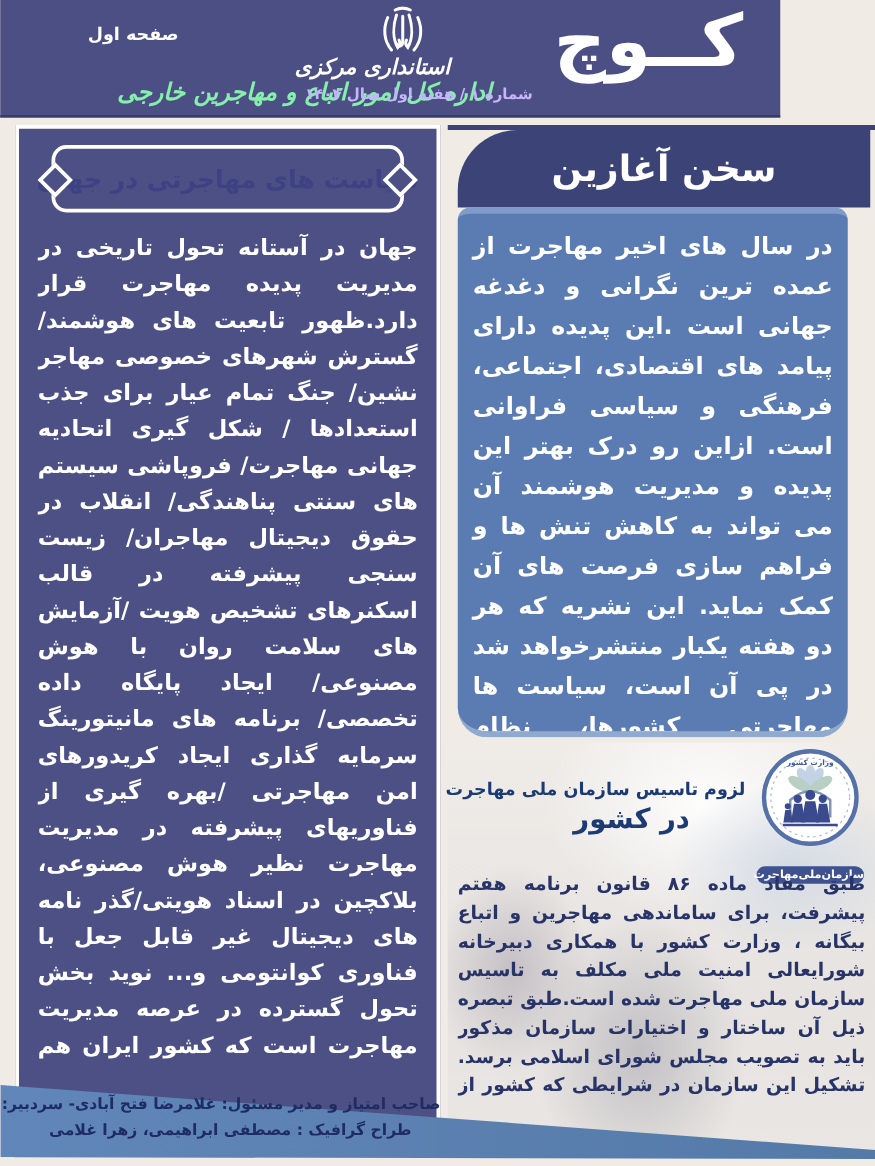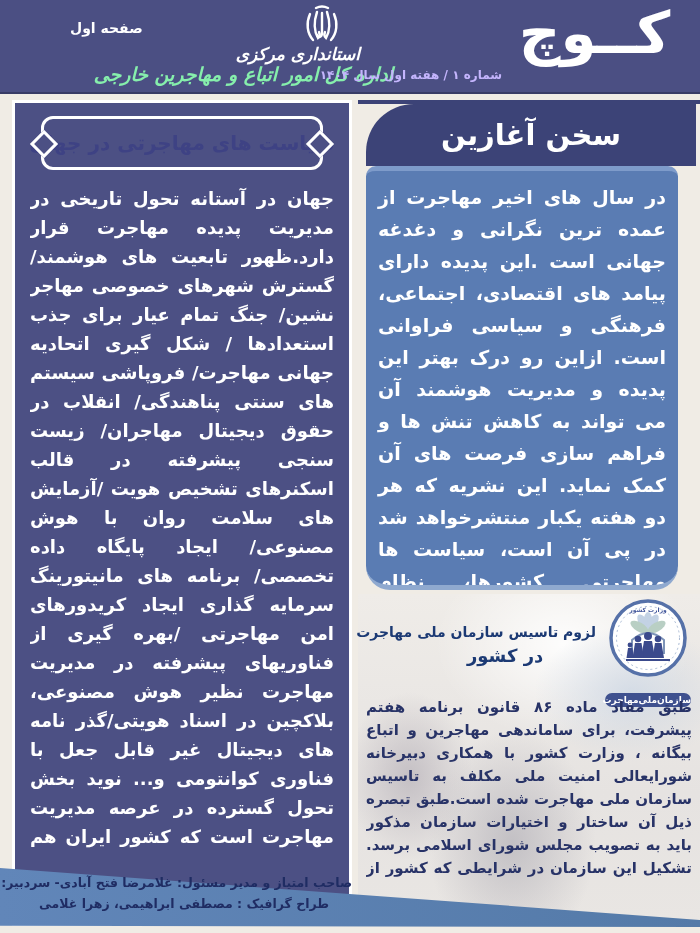--- a/index.html
+++ b/index.html
@@ -4,21 +4,21 @@
 <style>
   html,body{margin:0;padding:0;background:#f0ece5;}
   .page{
     position:relative;width:700px;height:933px;margin:0 auto;
     background:#f0ece5;overflow:hidden;
     font-family:"DejaVu Sans",sans-serif;font-weight:bold;
     direction:rtl;
   }
   
   .masthead{
-    position:absolute;left:0;top:0;width:700px;height:92px;
+    position:absolute;left:0;top:0;width:624px;height:92px;
     background:#4b4f83;border-bottom:2px solid #383c66;
   }
   .masthead-title{
     position:absolute;right:18px;top:-6px;width:175px;
     color:#ffffff;font-size:58px;text-align:center;line-height:78px;
   }
   .issue-line{
     position:absolute;right:198px;top:68px;
     color:#c4b5fd;font-size:12px;white-space:nowrap;
   }
@@ -92,21 +92,21 @@
     position:absolute;right:6px;top:4px;left:6px;height:100px;
     display:flex;flex-direction:row;align-items:flex-start;
   }
   .org-logo{width:92px;flex:0 0 92px;text-align:center;}
   .logo-ribbon{
     margin:11px auto 0 auto;width:86px;background:#3f518f;border-radius:7px;
     color:#ffffff;font-size:9px;line-height:14px;text-align:center;white-space:nowrap;
   }
   .article-title{flex:1;padding:22px 6px 0 4px;color:#1c3a74;text-align:right;}
   .article-title .t1{font-size:14px;line-height:24px;white-space:nowrap;}
-  .article-title .t2{font-size:18px;line-height:24px;padding-left:58px;text-align:center;}
+  .article-title .t2{font-size:22px;line-height:24px;padding-left:58px;text-align:center;}
   .article-body{
     position:absolute;left:8px;right:8px;top:102px;height:186px;overflow:hidden;
     color:#283367;font-size:15px;line-height:23px;
     text-align:justify;text-align-last:right;
   }
   
   .footer-wedge{
     position:absolute;left:0;top:858px;width:700px;height:72px;
     background:linear-gradient(to right,#6186b9,#547aa8);
     clip-path:polygon(0 14%,100% 86%,100% 96%,0 94%);

